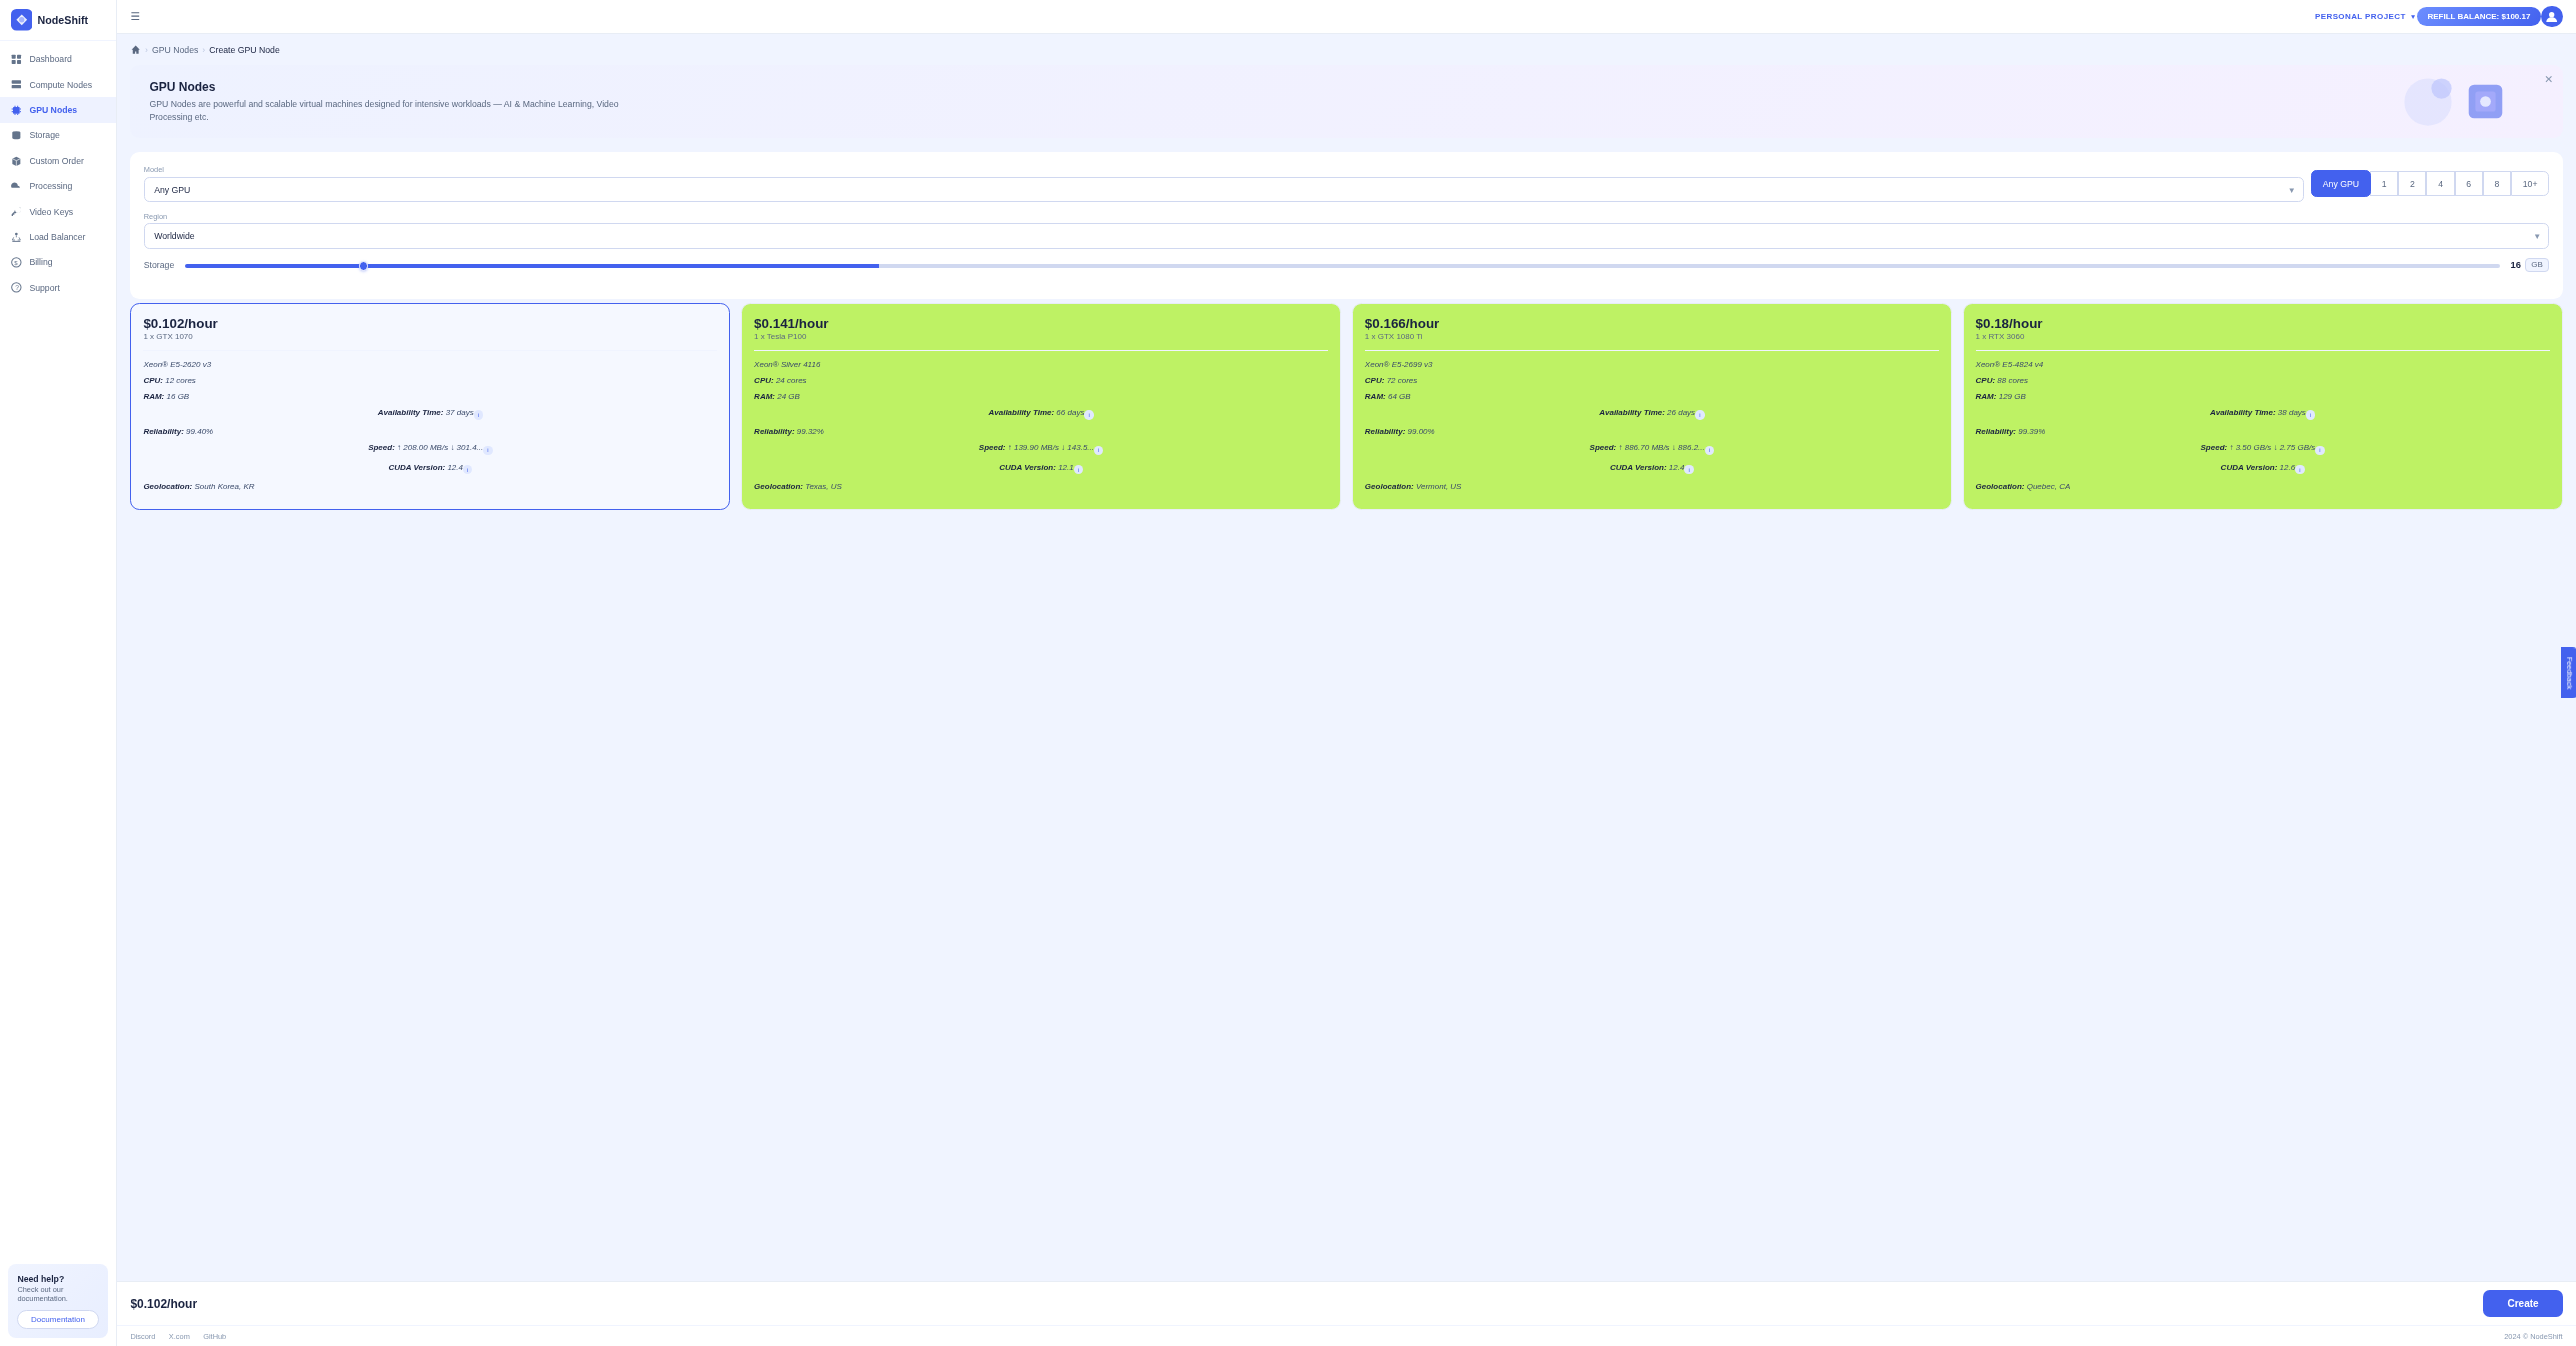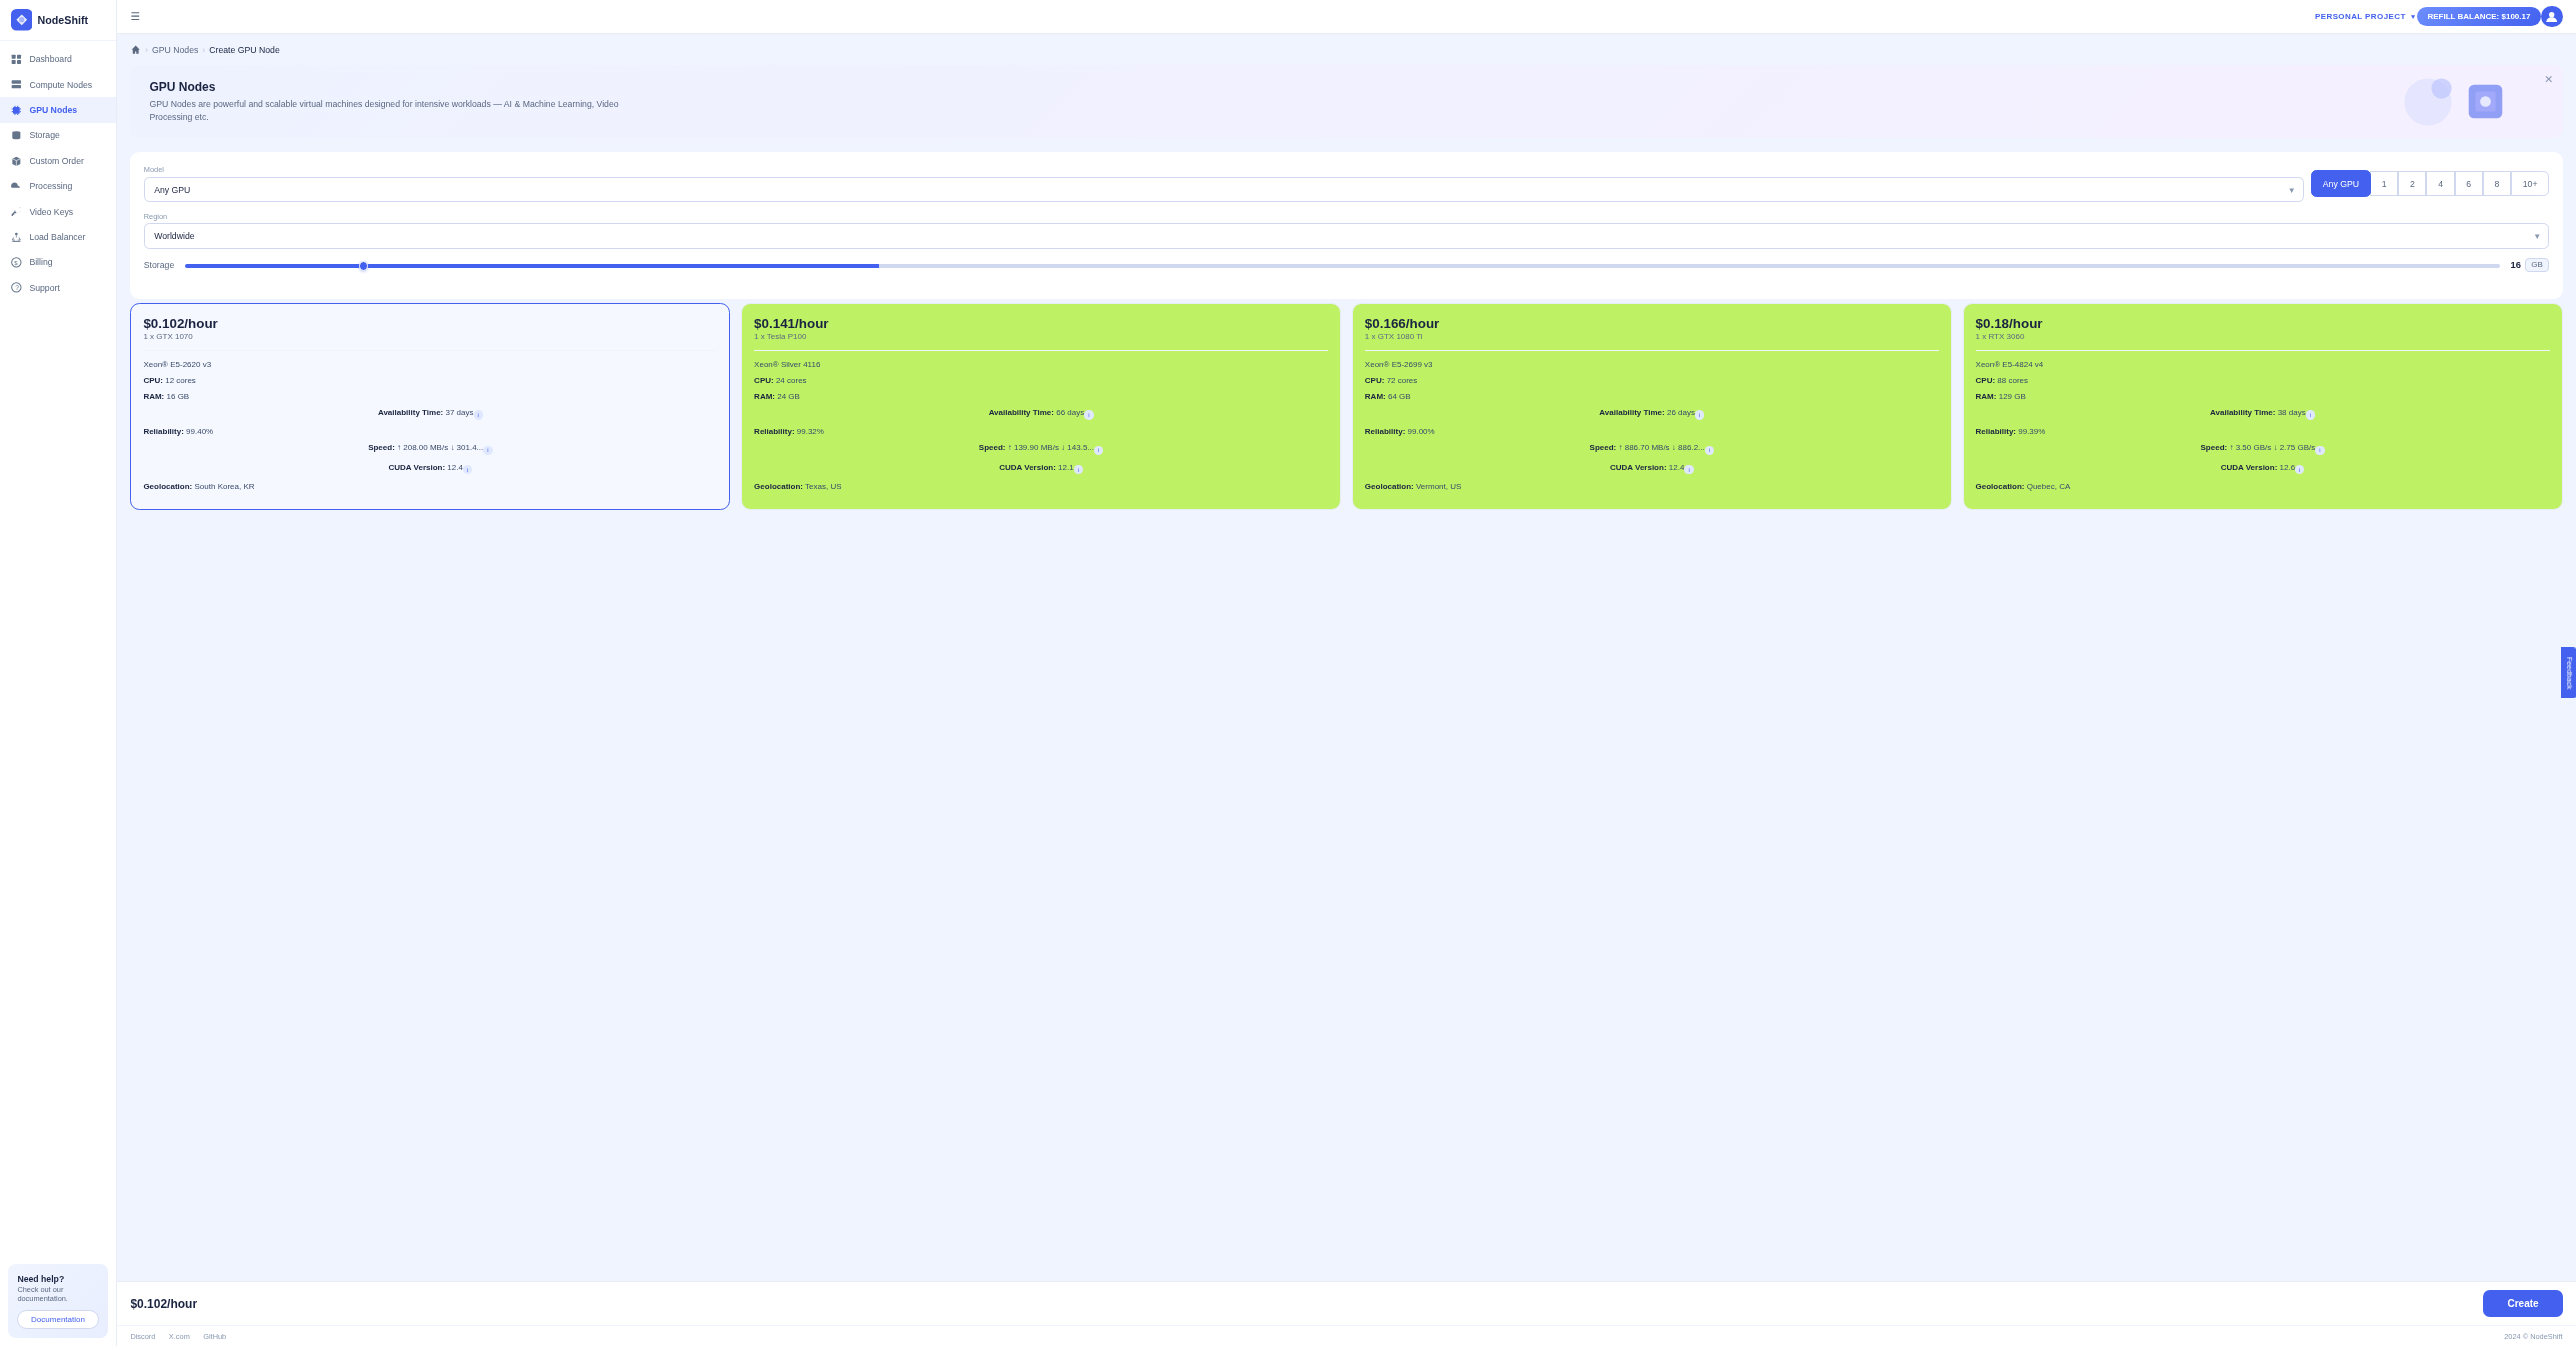--- a/index.html
+++ b/index.html
@@ -77,21 +77,21 @@
     .storage-num { font-weight: 700; font-size: 9.4px; color: #1a2340; }
     .storage-unit { font-size: 8px; color: #5a6880; background: #f0f4ff; border: 0.7px solid #d0d8f0; padding: 1.3px 5.4px; border-radius: 4px; cursor: pointer; }
 
     
     .cards-grid { display: grid; grid-template-columns: repeat(4, 1fr); gap: 10.7px; margin-bottom: 13.4px; }
     .card { background: #bef264; border-radius: 9.4px; border: 1.3px solid #e8edf5; padding: 12px; cursor: pointer; transition: border-color 0.15s; }
     .card.selected { border-color: #4361ee; background: #f5f8ff; }
     .card-price { font-size: 13.4px; font-weight: 700; color: #1a2340; margin-bottom: 1.3px; }
     .card-gpu { font-size: 8px; color: #5a6880; margin-bottom: 9.4px; }
     .card-divider { height: 0.7px; background: #f0f4ff; margin-bottom: 8px; }
-    .card-spec { font-size: 8px; color: #3a4a6a; margin-bottom: 4px; line-height: 1.5; }
+    .card-spec { font-size: 8px; color: #3a4a6a; margin-bottom: 4px; line-height: 1.5; font-style: italic; }
     .card-spec strong { color: #1a2340; }
     .spec-row { display: flex; align-items: center; justify-content: center; margin-bottom: 3.4px; }
     .spec-info-icon { width: 9.4px; height: 9.4px; border-radius: 50%; background: #e0e8ff; color: #4361ee; font-size: 6px; display: inline-flex; align-items: center; justify-content: center; cursor: pointer; }
 
     
     .footer-bar { background: #fff; border-top: 0.7px solid #e8edf5; padding: 8px 13.4px; display: flex; align-items: center; justify-content: space-between; flex-shrink: 0; }
     .footer-price { font-size: 12px; font-weight: 700; color: #1a2340; }
     .create-btn { background: #4361ee; color: #fff; border: none; padding: 8px 24px; border-radius: 6.7px; font-size: 10px; font-weight: 600; cursor: pointer; }
 
     

